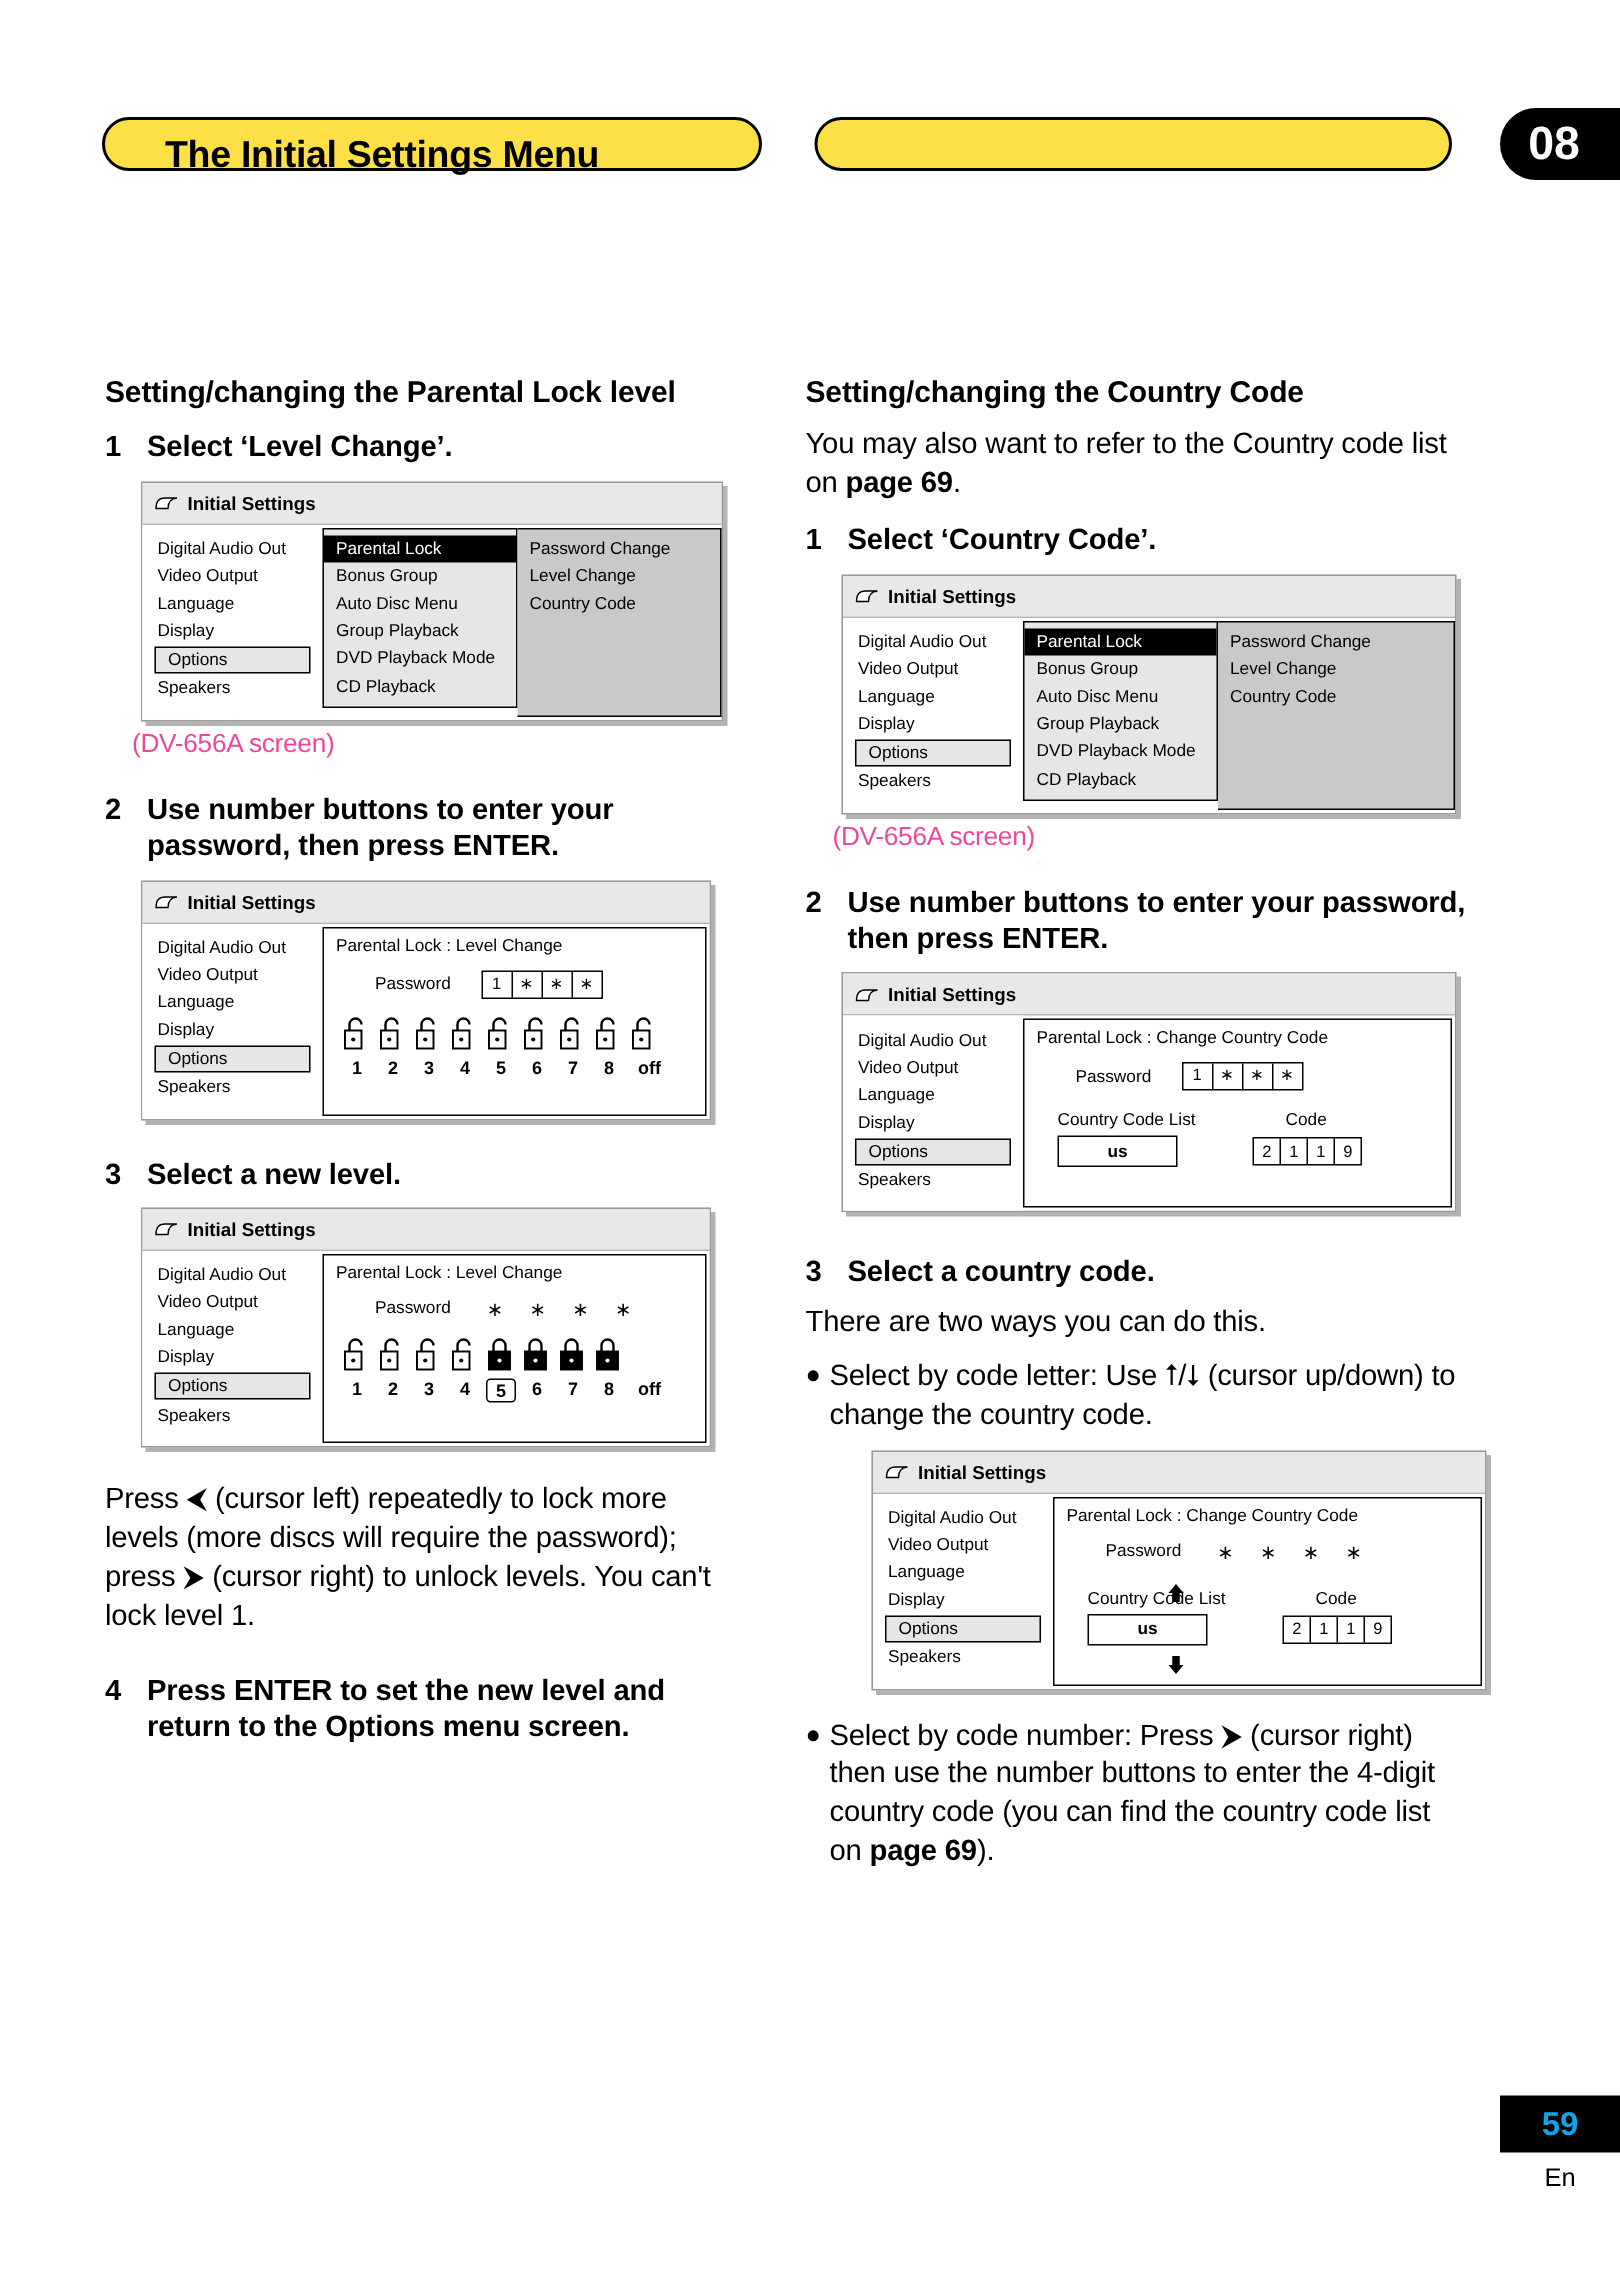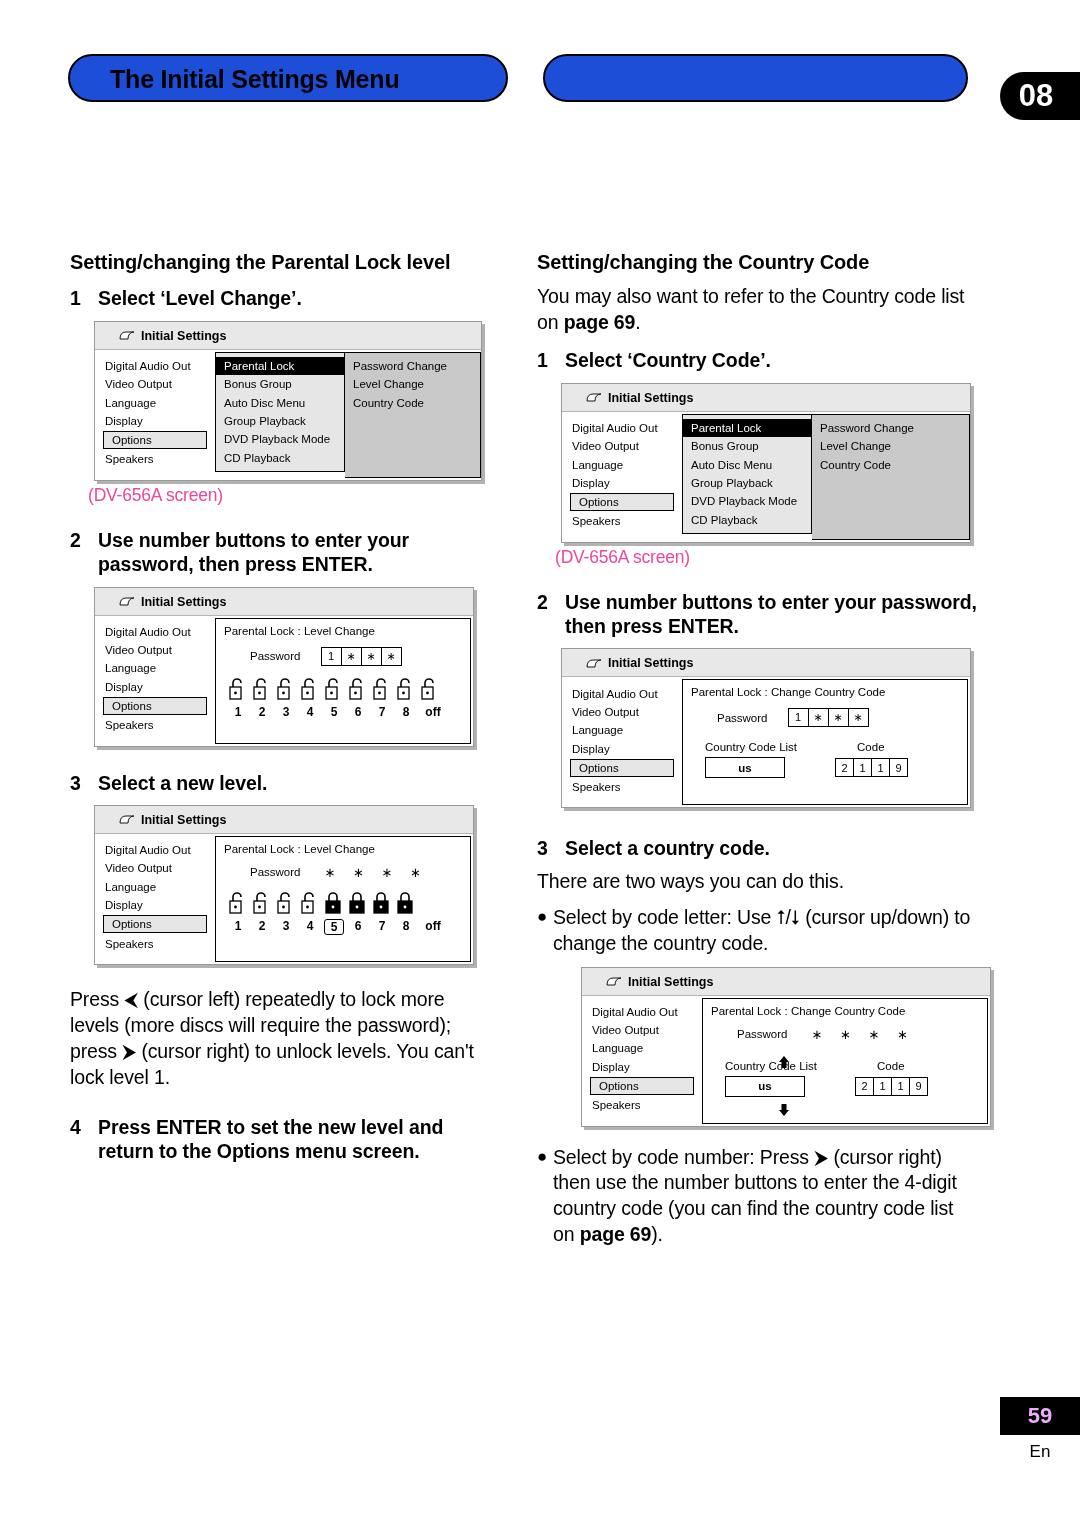--- a/index.html
+++ b/index.html
@@ -17,26 +17,26 @@
   }
 
   
   .header {
     position: absolute;
     left: 0; right: 0; top: 0;
     height: 130px;
   }
   .hdr-pill {
     position: absolute;
-    top: 54px;
-    height: 48px;
+    top: 78px;
+    height: 36px;
     border: 2.5px solid #000;
     border-radius: 26px;
     box-sizing: border-box;
-    background: #1d4ed8;
+    background: #fde047;
   }
   .hdr-pill-left {
     left: 68px;
     width: 440px;
   }
   .hdr-pill-right {
     left: 543px;
     width: 425px;
   }
   .hdr-title {
@@ -126,21 +126,21 @@
     border: 1.5px solid #999;
     box-shadow: 3px 3px 0 rgba(0,0,0,0.30);
     margin: 10px 0 2px 24px;
     font-size: 11.5px;
     box-sizing: border-box;
   }
   .osd-title {
     display: flex;
     align-items: center;
     gap: 6px;
-    padding: 7px 0 6px 24px;
+    padding: 7px 0 6px 8px;
     background: #e8e8e8;
     font-size: 12.5px;
     font-weight: bold;
   }
   .osd-title .disc {
     width: 16px; height: 9px;
     position: relative;
   }
   .osd-title .disc svg { display:block; }
   .osd-body {
@@ -313,21 +313,21 @@
   }
 
   
   .footer-num {
     position: absolute;
     left: 1000px;
     top: 1397px;
     width: 80px;
     height: 38px;
     background: #000;
-    color: #f0abfc;
+    color: #0ea5e9;
     font-size: 22px;
     font-weight: bold;
     display: flex;
     align-items: center;
     justify-content: center;
   }
   .footer-lang {
     position: absolute;
     left: 1000px;
     top: 1442px;

